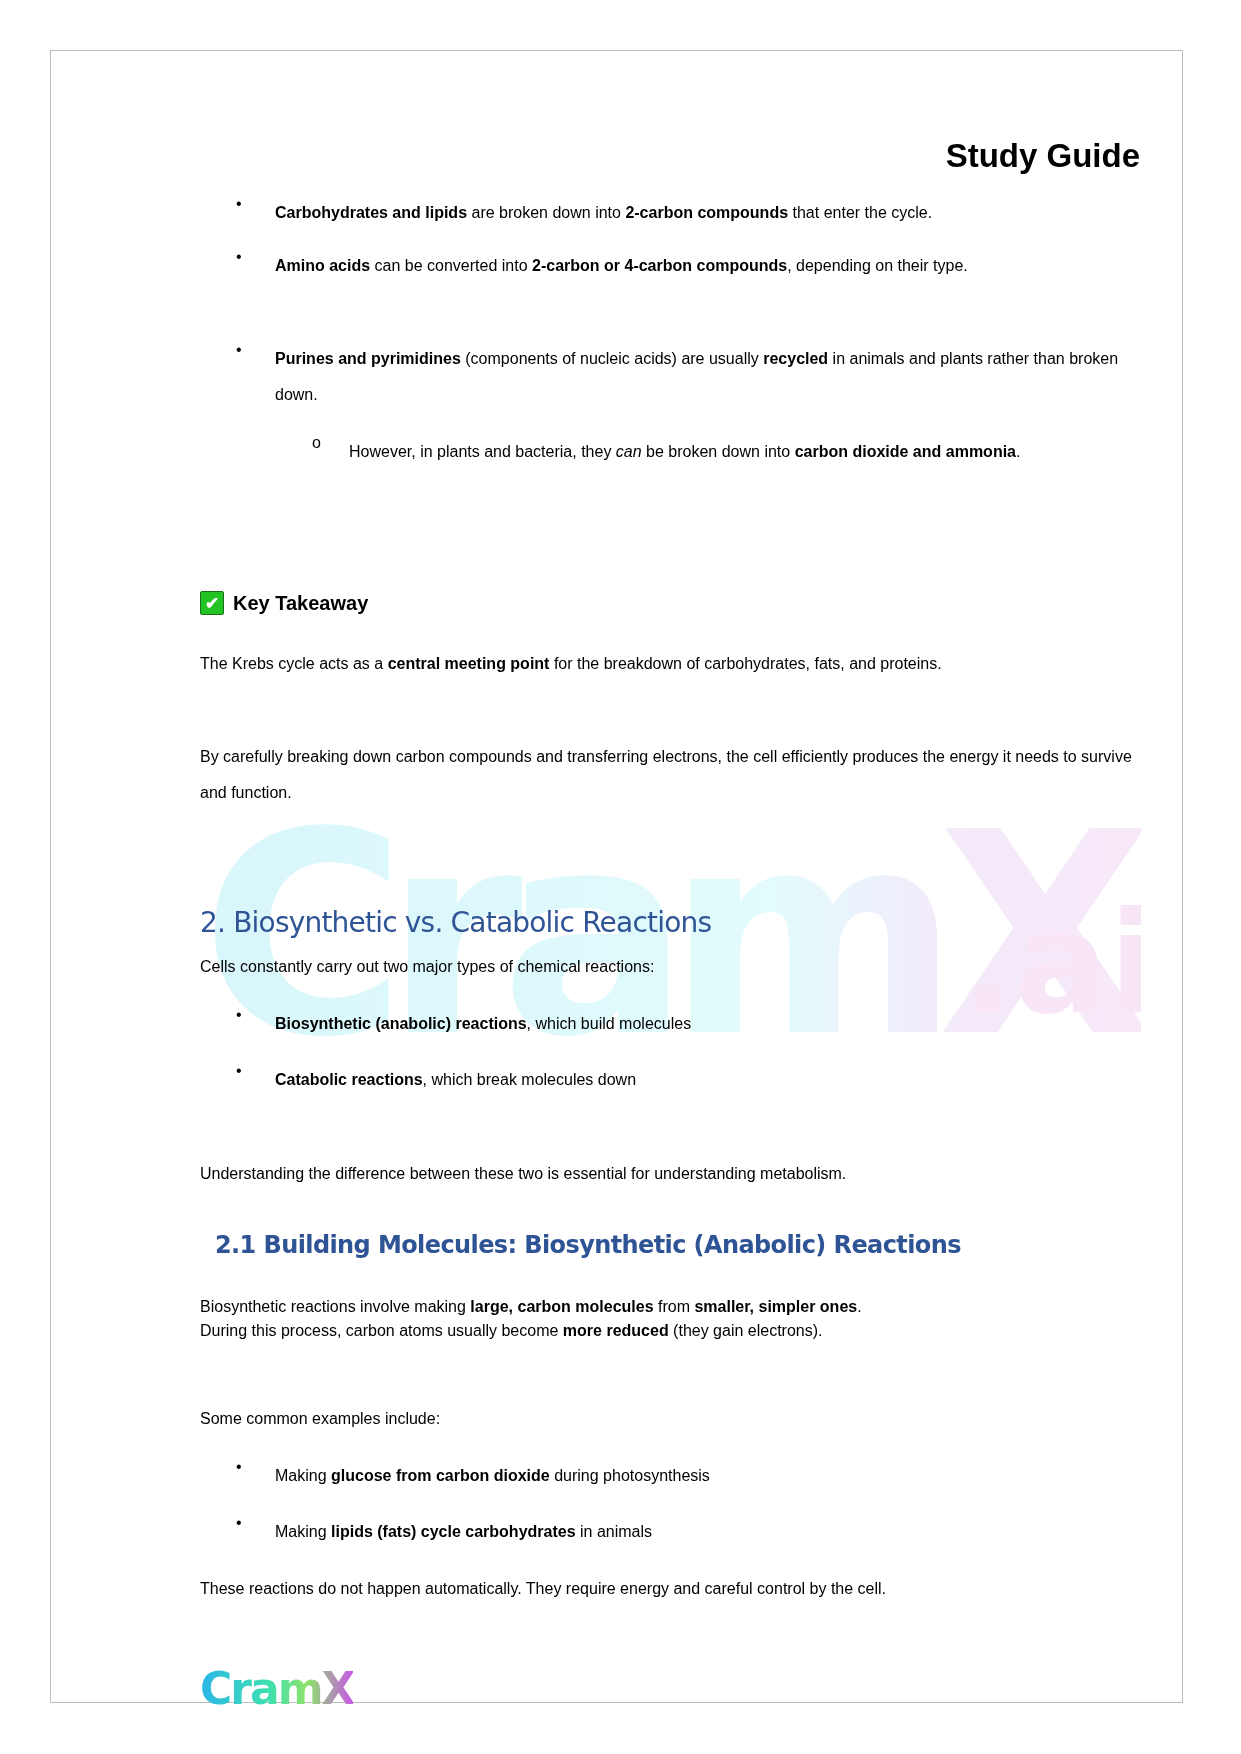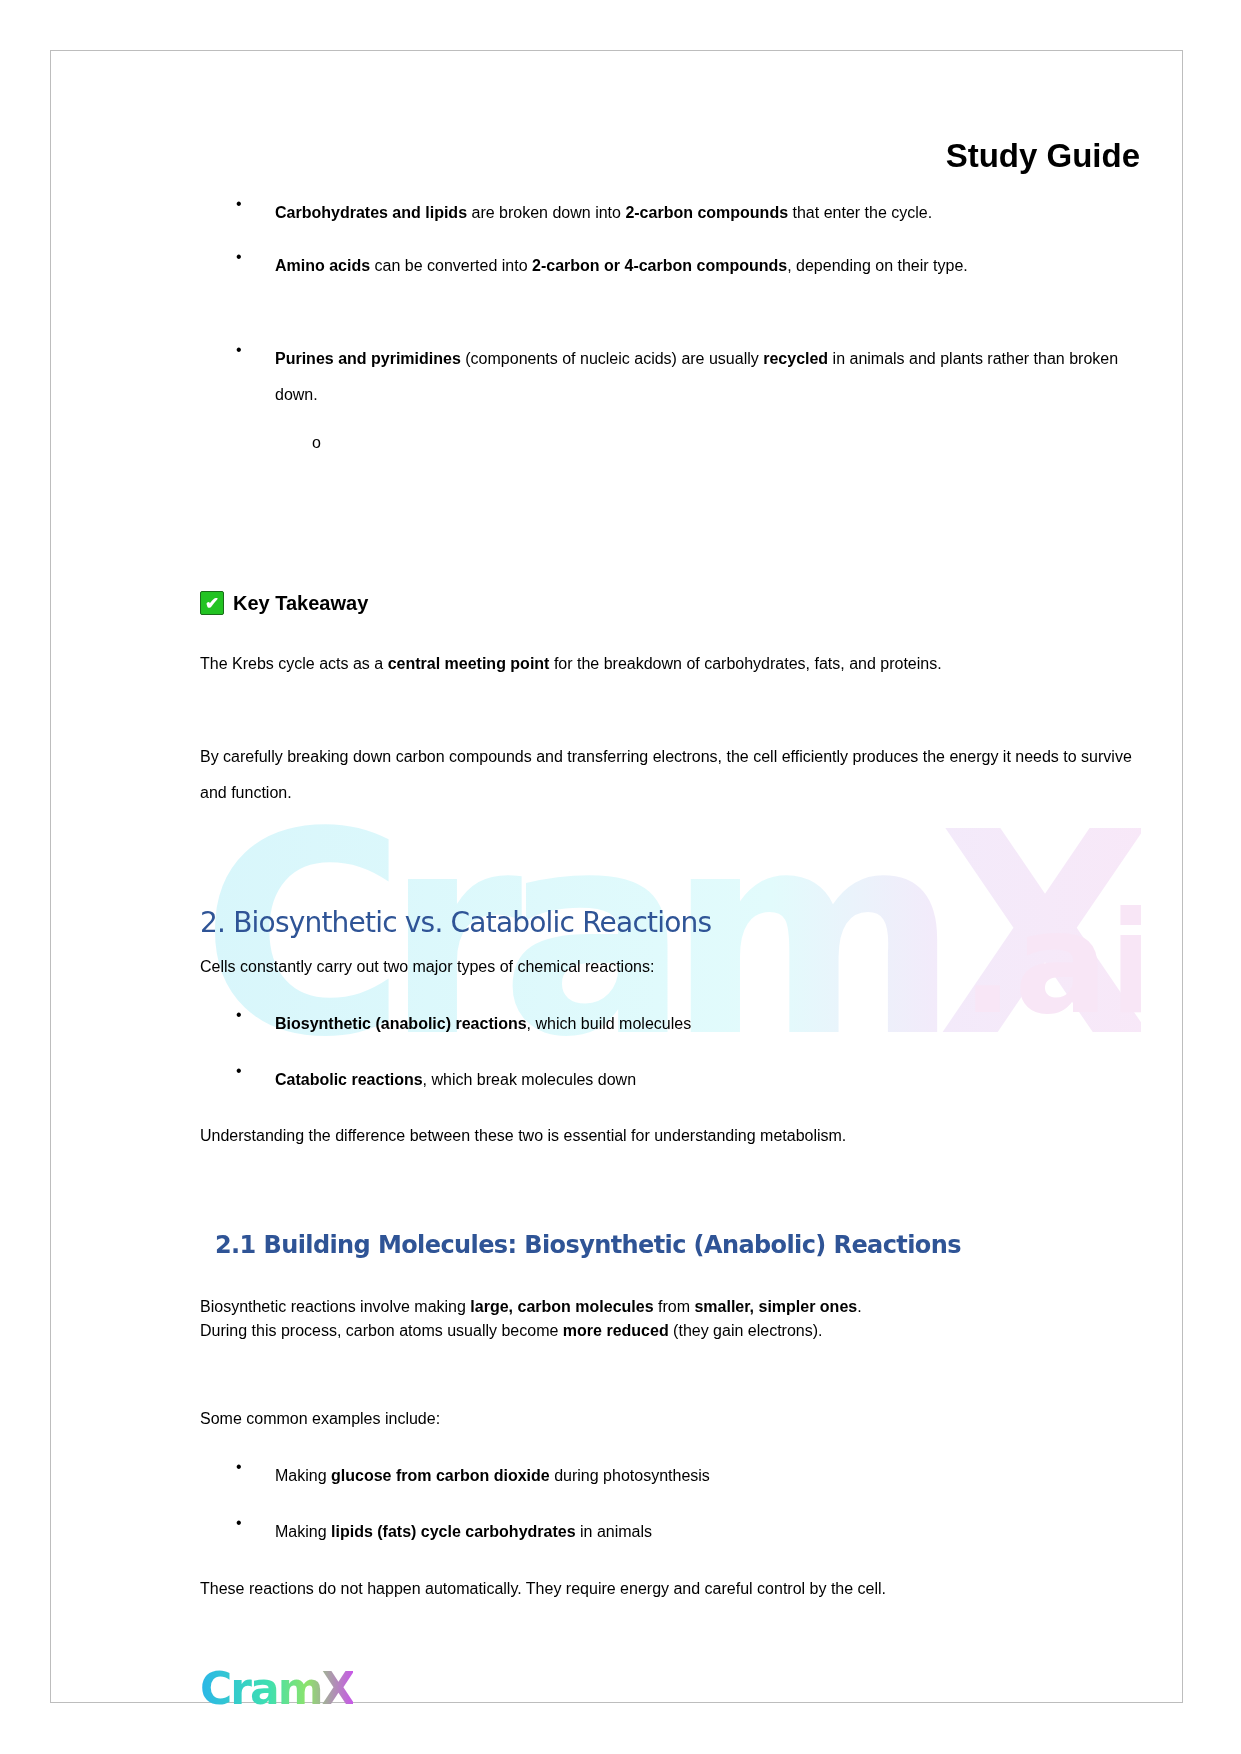--- a/index.html
+++ b/index.html
@@ -54,40 +54,41 @@
     <div class="bullet" style="top:197px">
       <span class="mark">•</span>
       <p><b>Amino acids</b><span> can be converted into </span><b>2-carbon or 4-carbon compounds</b><span>, depending on their type.</span></p>
     </div>
     <div class="bullet" style="top:290px">
       <span class="mark">•</span>
       <p><b>Purines and pyrimidines</b><span> (components of nucleic acids) are usually </span><b>recycled</b><span> in animals and plants rather than broken down.</span></p>
     </div>
     <div class="sub" style="top:383px">
       <span class="mark">o</span>
+      <p><span>However, in plants and bacteria, they </span><i>can</i><span> be broken down into </span><b>carbon dioxide and ammonia</b><span>.</span></p>
     </div>
 
     <div class="abs key" style="top:540px">
       <span class="check">✔</span>
       <span>Key Takeaway</span>
     </div>
     <p class="abs" style="top:595px"><span>The Krebs cycle acts as a </span><b>central meeting point</b><span> for the breakdown of carbohydrates, fats, and proteins.</span></p>
     <p class="abs" style="top:688px">By carefully breaking down carbon compounds and transferring electrons, the cell efficiently produces the energy it needs to survive and function.</p>
 
     <div class="abs h2" style="top:855px">2. Biosynthetic vs. Catabolic Reactions</div>
     <p class="abs" style="top:898px">Cells constantly carry out two major types of chemical reactions:</p>
     <div class="bullet" style="top:955px">
       <span class="mark">•</span>
       <p><b>Biosynthetic (anabolic) reactions</b><span>, which build molecules</span></p>
     </div>
     <div class="bullet" style="top:1011px">
       <span class="mark">•</span>
       <p><b>Catabolic reactions</b><span>, which break molecules down</span></p>
     </div>
-    <p class="abs" style="top:1067px">Understanding the difference between these two is essential for understanding metabolism.</p>
+    <p class="abs" style="top:1105px">Understanding the difference between these two is essential for understanding metabolism.</p>
 
     <div class="abs h3" style="top:1180px">2.1 Building Molecules: Biosynthetic (Anabolic) Reactions</div>
     <p class="abs" style="top:1238px"><span>Biosynthetic reactions involve making </span><b>large, carbon molecules</b><span> from </span><b>smaller, simpler ones</b><span>.</span></p>
     <p class="abs" style="top:1262px"><span>During this process, carbon atoms usually become </span><b>more reduced</b><span> (they gain electrons).</span></p>
     <p class="abs" style="top:1350px">Some common examples include:</p>
     <div class="bullet" style="top:1407px">
       <span class="mark">•</span>
       <p><span>Making </span><b>glucose from carbon dioxide</b><span> during photosynthesis</span></p>
     </div>
     <div class="bullet" style="top:1463px">

